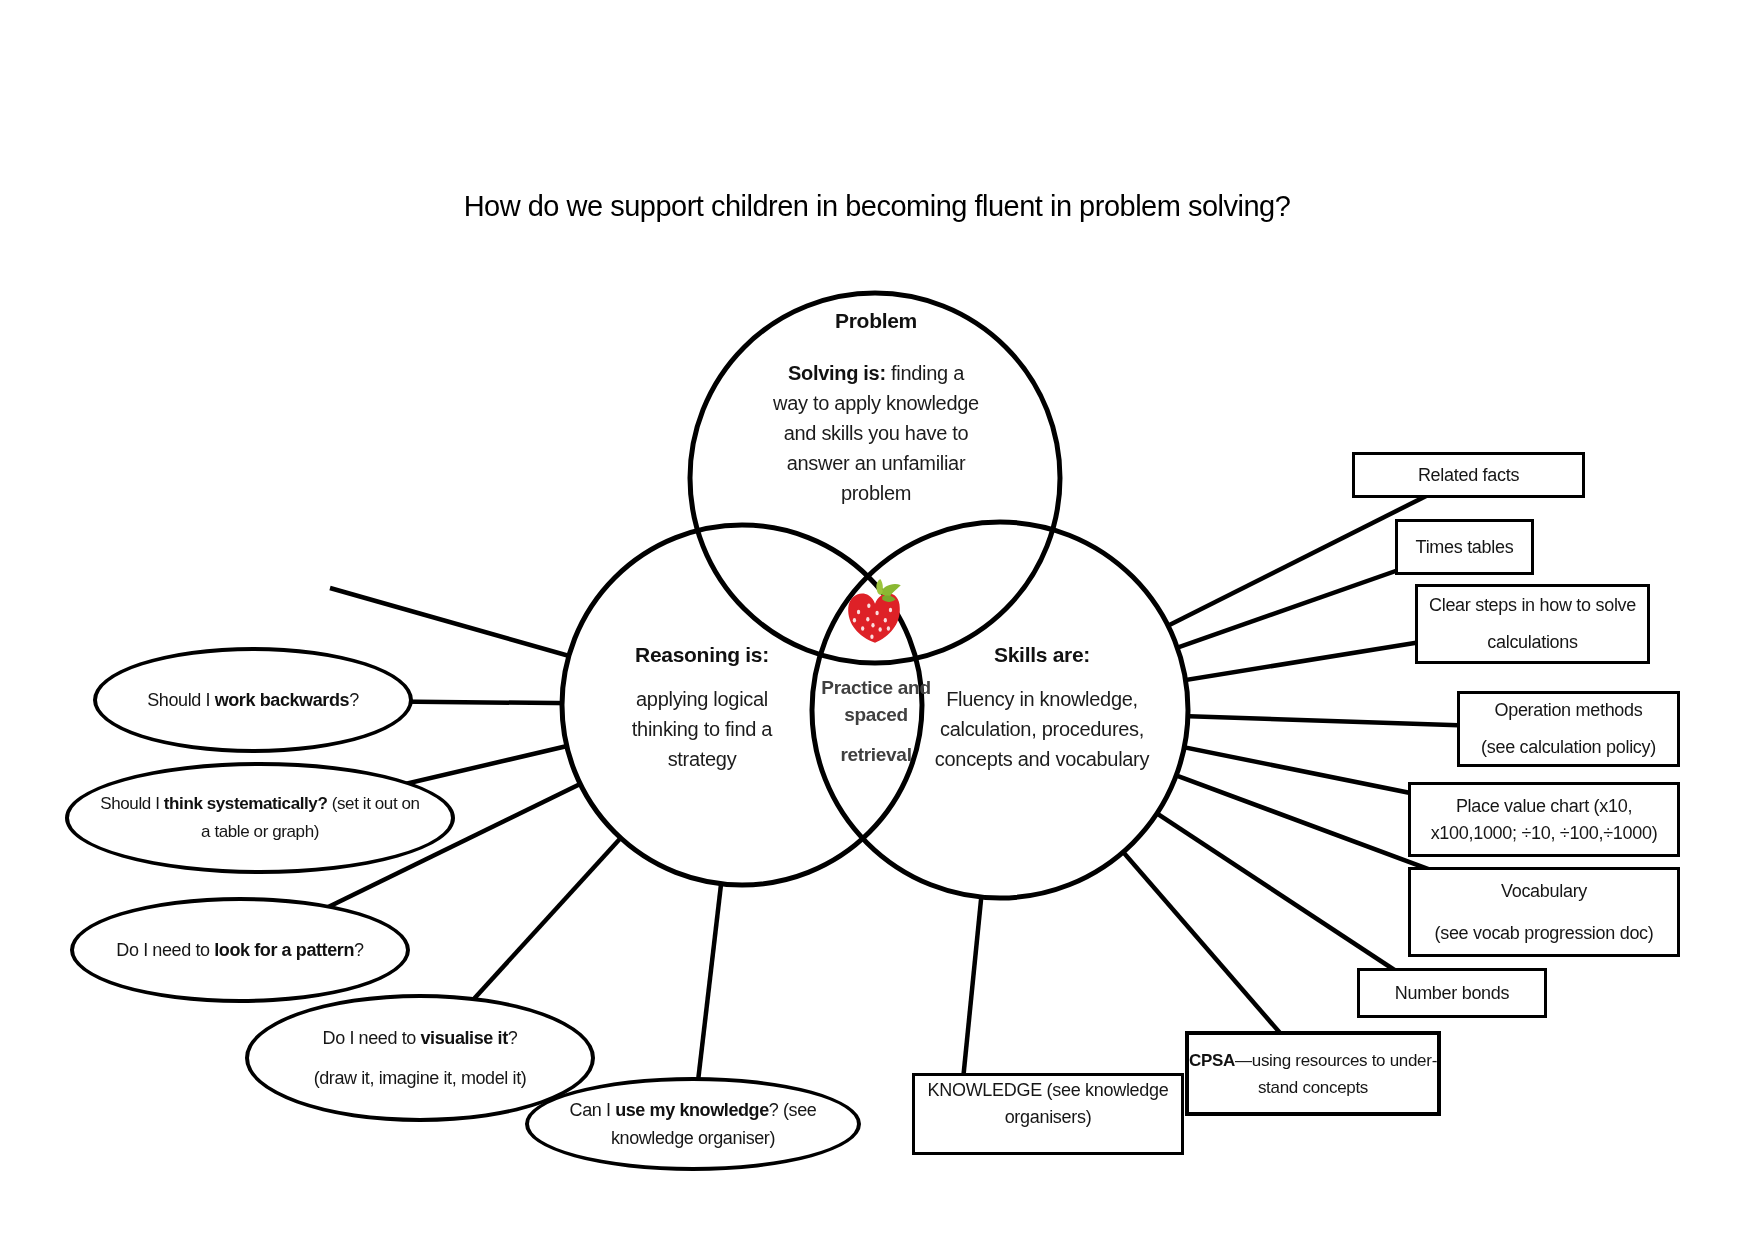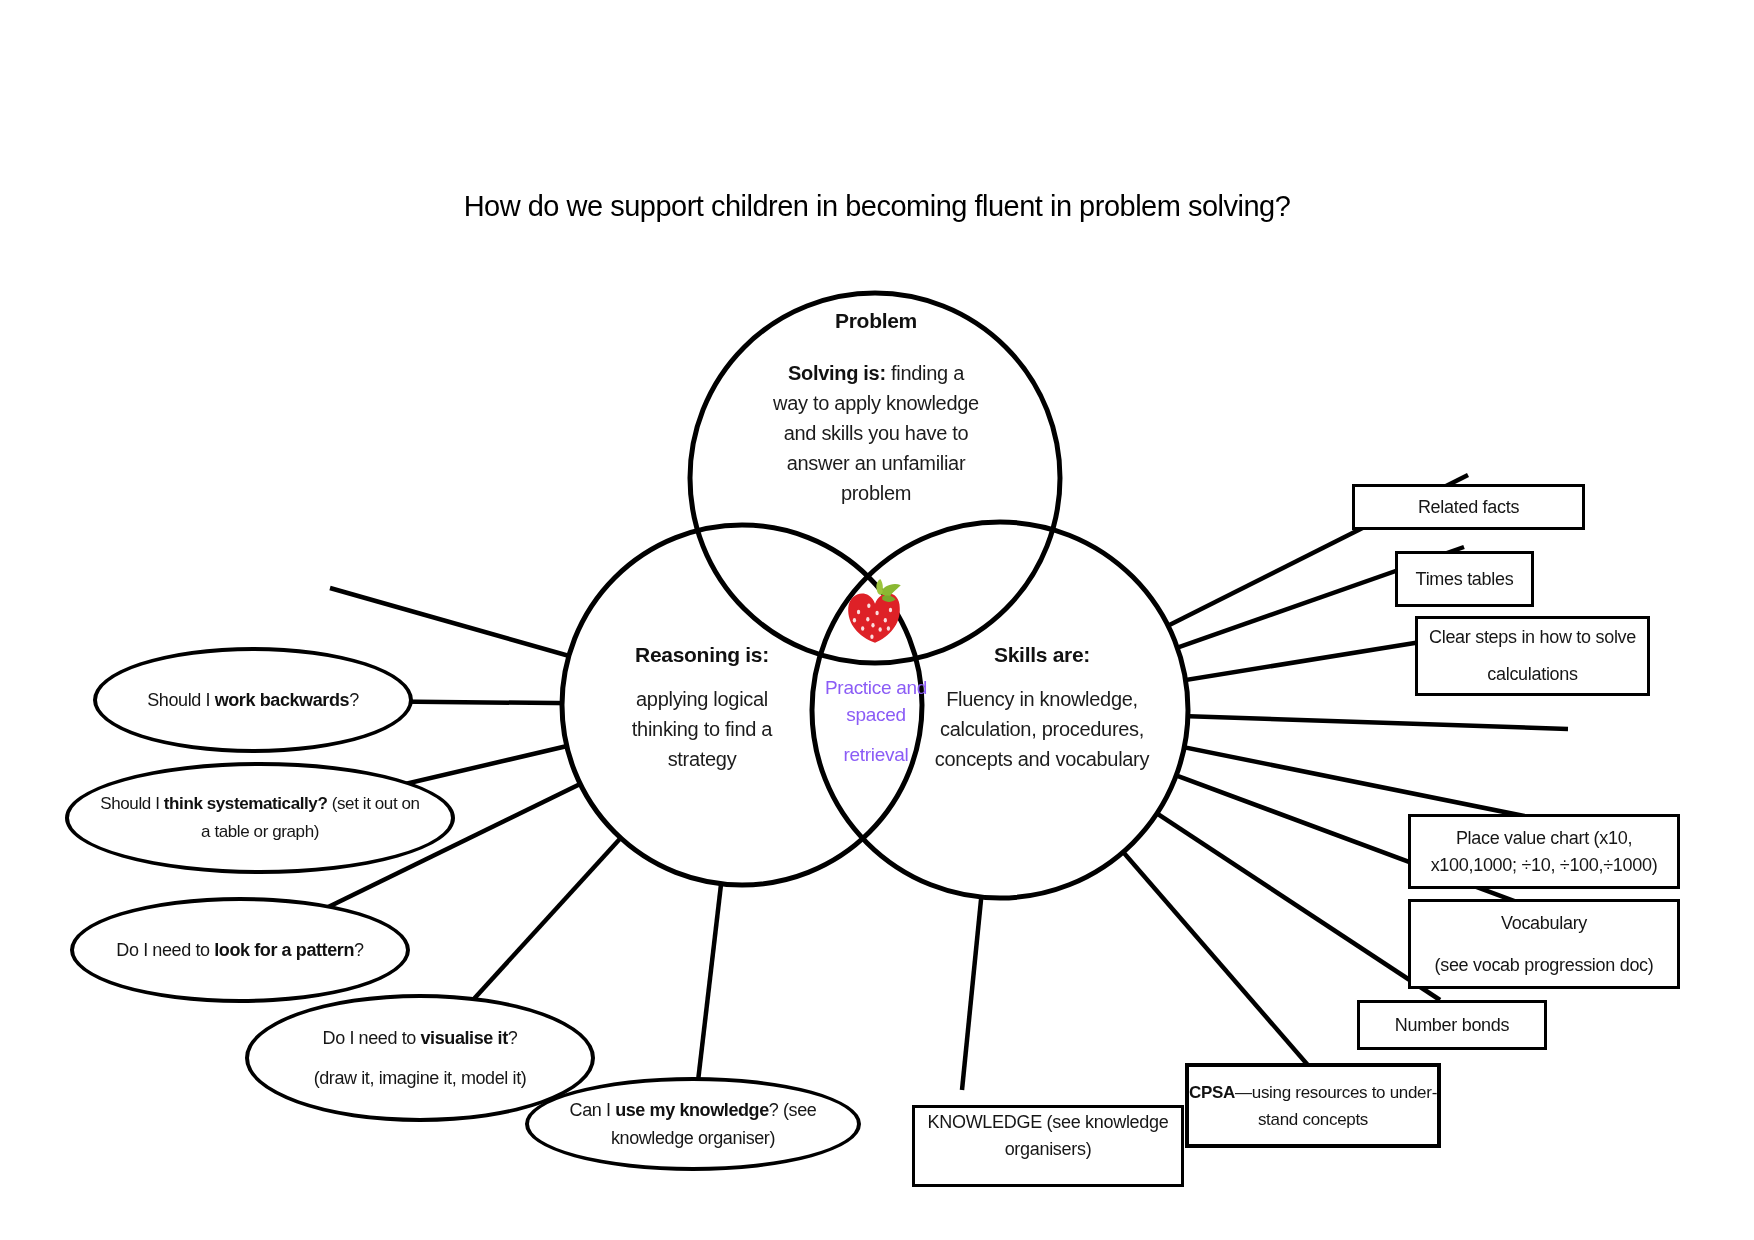--- a/index.html
+++ b/index.html
@@ -10,33 +10,33 @@
 
   .title { position: absolute; top: 190px; left: 0; width: 1754px; text-align: center;
            font-size: 29px; font-weight: normal; color: #000; letter-spacing: -0.5px; }
 
   .vtext { position: absolute; text-align: center; font-size: 20px; line-height: 30px; letter-spacing: -0.3px; color: #1c1c1c; }
   .vh { display: block; font-weight: bold; font-size: 21px; color: #111; margin-bottom: 14px; }
   .vh.big { margin-bottom: 22px; }
   .nw { white-space: nowrap; text-align: center; }
   b { font-weight: bold; color: #111; }
 
-  .ctext { position: absolute; text-align: center; font-weight: normal; font-size: 19px;
-           line-height: 27px; letter-spacing: -0.3px; color: #8b5cf6; }
+  .ctext { position: absolute; text-align: center; font-weight: bold; font-size: 19px;
+           line-height: 27px; letter-spacing: -0.3px; color: #404040; }
   .mt { display: inline-block; margin-top: 13px; }
 
   .bubble { position: absolute; background: #fff; border: 4px solid #000; border-radius: 50%;
             display: flex; align-items: center; justify-content: center; text-align: center;
             font-size: 18px; line-height: 28px; letter-spacing: -0.4px; }
   .bubble.f17 { font-size: 17px; }
   .bubble.gapline .l2 { display: inline-block; margin-top: 12px; }
 
   .sbox { position: absolute; background: #fff; border: 3px solid #000;
           display: flex; align-items: center; justify-content: center; text-align: center;
-          font-size: 18px; letter-spacing: -0.3px; line-height: 26px; margin-top: 32px; }
+          font-size: 18px; letter-spacing: -0.3px; line-height: 26px; }
   .sbox.f17 { font-size: 17px; }
   .sbox.thick { border-width: 4px; }
   .lh27 { line-height: 27px; }
   .lh37 { line-height: 37px; }
   .lh42 { line-height: 42px; }
   .berry { position: absolute; }
 </style>
 </head>
 <body>
 
@@ -150,20 +150,23 @@
   </div>
 
   <div class="sbox" style="left:1395px;top:519px;width:139px;height:56px">
     <div><span class="nw">Times tables</span></div>
   </div>
 
   <div class="sbox lh37" style="left:1415px;top:584px;width:235px;height:80px">
     <div><span class="nw">Clear steps in how to solve</span><br><span class="nw">calculations</span></div>
   </div>
 
+  <div class="sbox lh37" style="left:1457px;top:691px;width:223px;height:76px">
+    <div><span class="nw">Operation methods</span><br><span class="nw">(see calculation policy)</span></div>
+  </div>
 
   <div class="sbox lh27" style="left:1408px;top:782px;width:272px;height:75px">
     <div><span class="nw">Place value chart (x10,</span><br><span class="nw">x100,1000; ÷10, ÷100,÷1000)</span></div>
   </div>
 
   <div class="sbox lh42" style="left:1408px;top:867px;width:272px;height:90px">
     <div><span class="nw">Vocabulary</span><br><span class="nw">(see vocab progression doc)</span></div>
   </div>
 
   <div class="sbox" style="left:1357px;top:968px;width:190px;height:50px">

